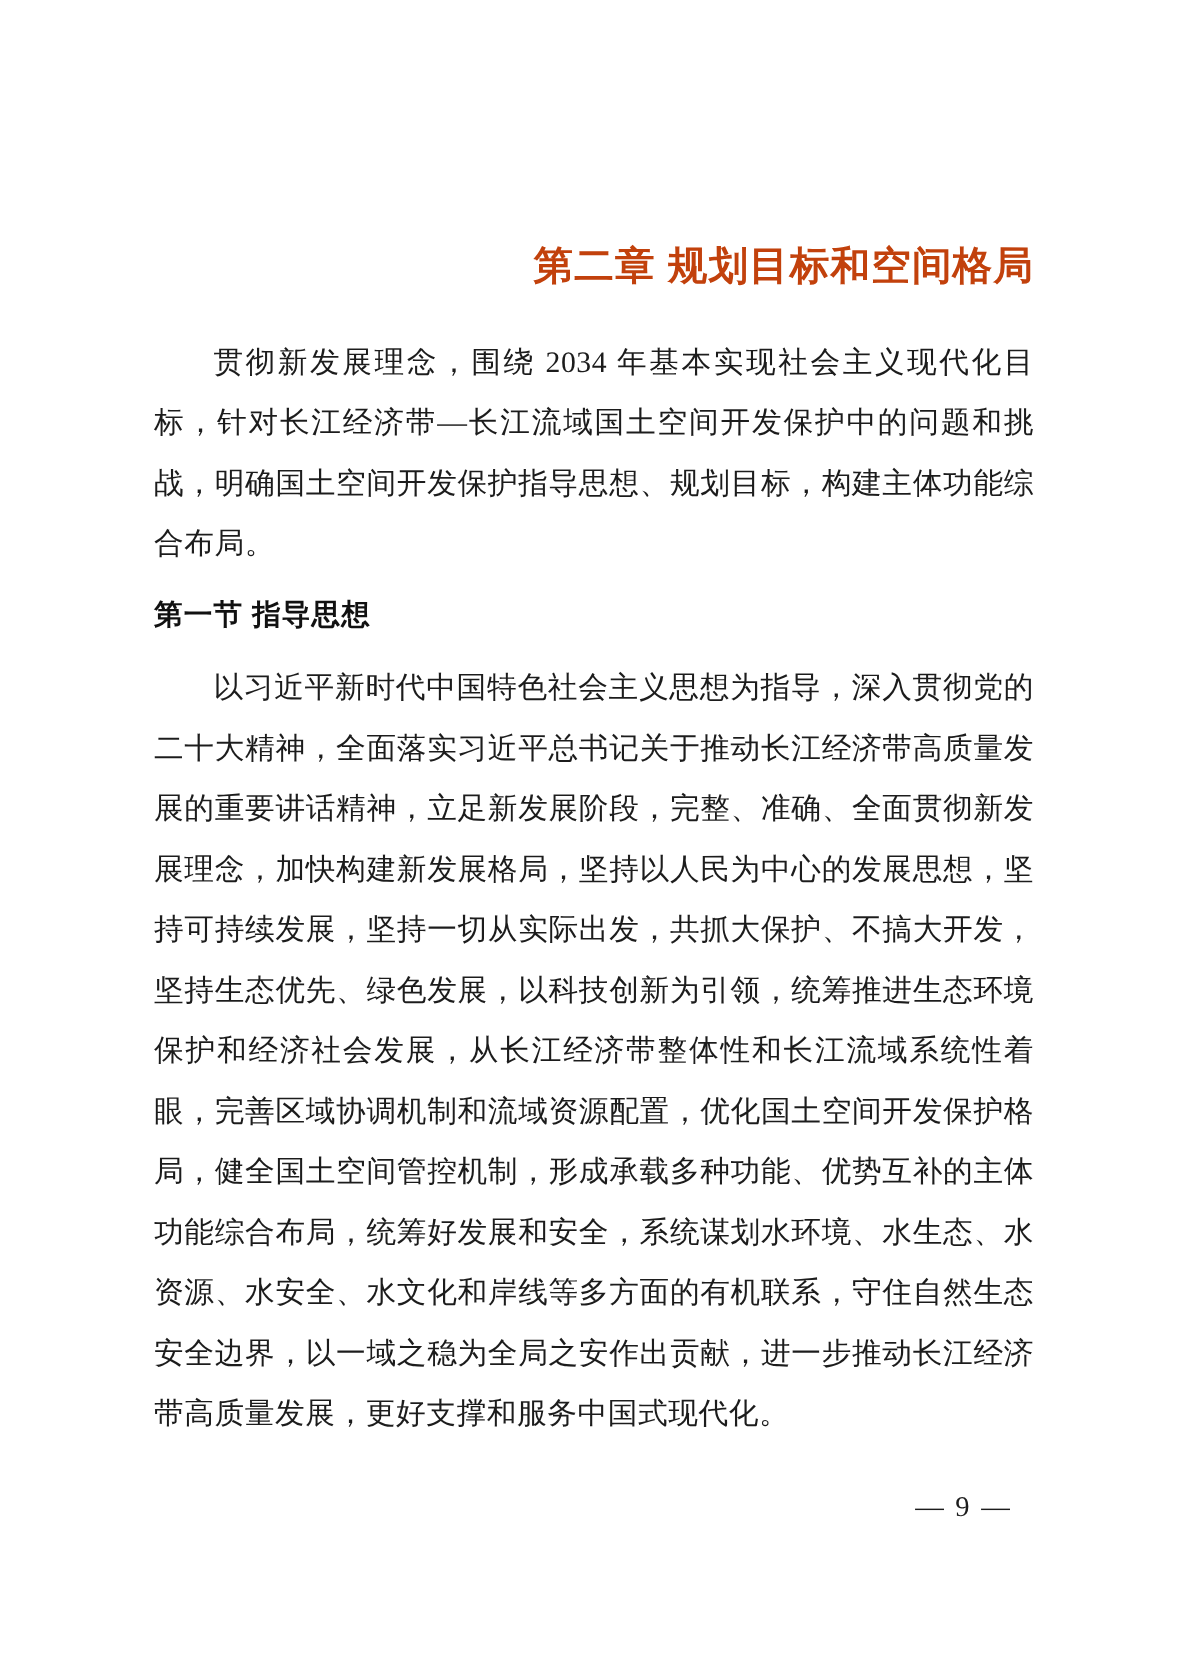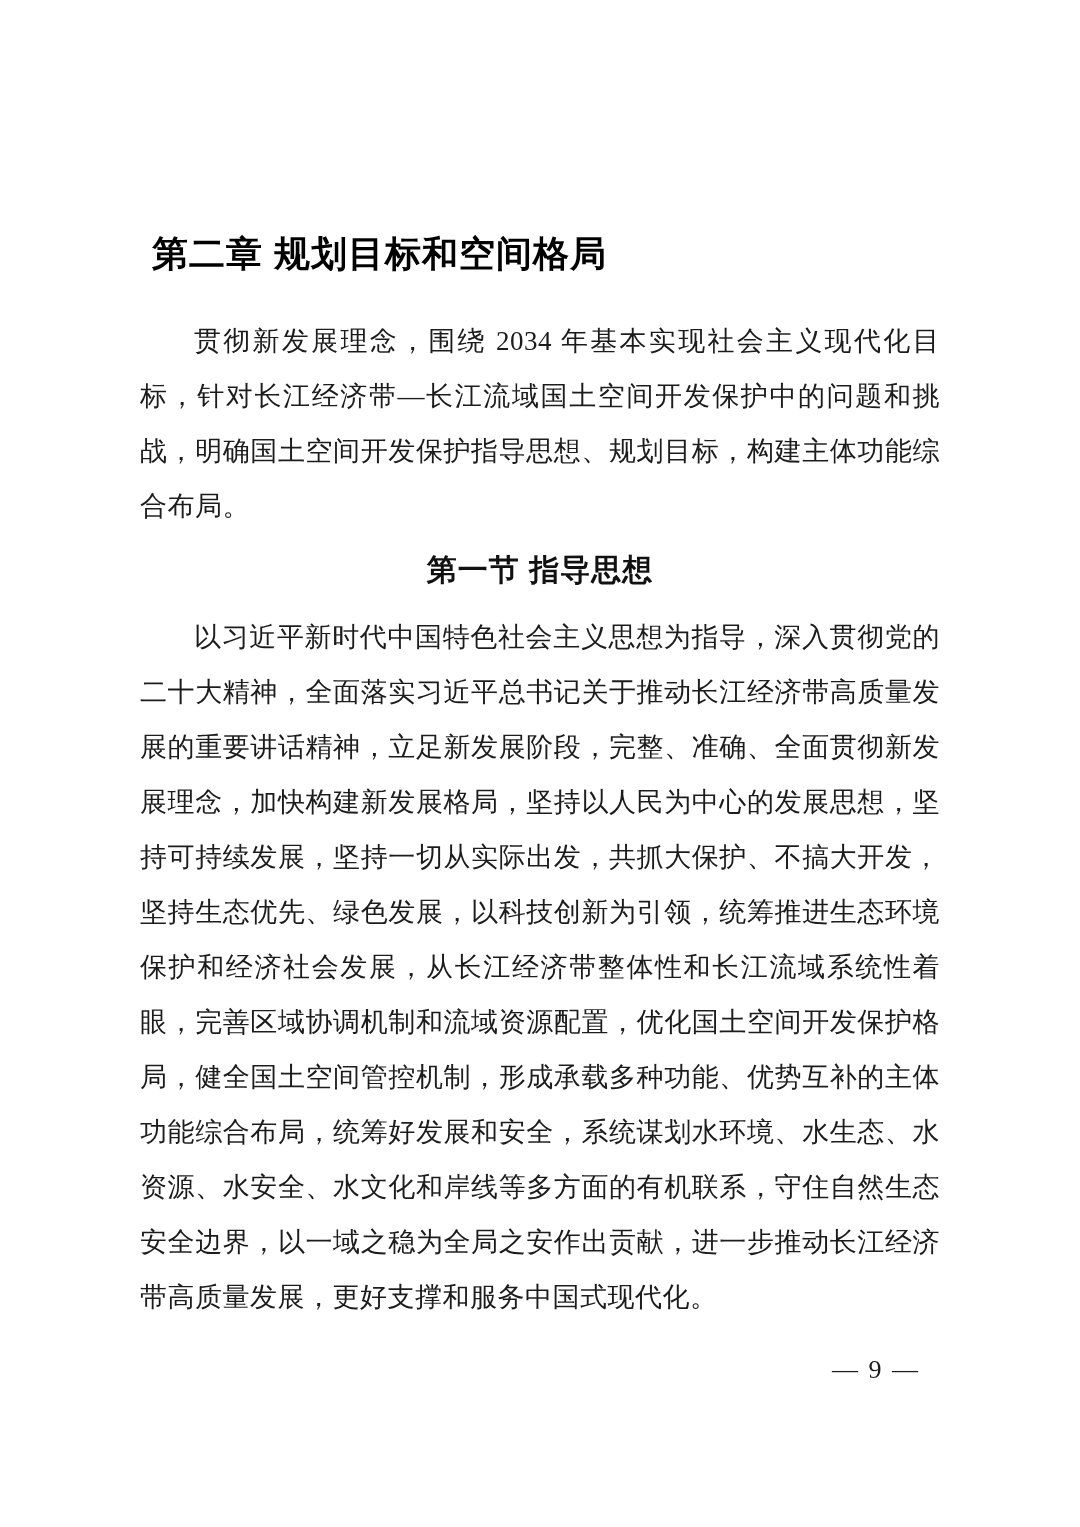--- a/index.html
+++ b/index.html
@@ -17,47 +17,47 @@
     position: relative;
     width: 1080px;
     height: 1527px;
     background: #ffffff;
     overflow: hidden;
   }
   .content {
     padding: 220px 140px 0 140px;
   }
   .chapter-title {
-    margin: 12px;
-    text-align: left;
+    margin: 0;
+    text-align: right;
     font-family: "Liberation Sans", sans-serif;
     font-weight: 700;
     font-size: 36px;
     line-height: 44px;
-    color: #000000;
+    color: #c2410c;
     letter-spacing: 1px;
   }
   .para {
     margin: 0;
     font-size: 27px;
     line-height: 55px;
     text-align: justify;
     text-indent: 2em;
     letter-spacing: 0.5px;
     color: #1c1c1c;
   }
   .para-1 {
     margin-top: 38px;
   }
   .section-title {
     margin: 16px 0 0 0;
-    text-align: center;
+    text-align: left;
     font-family: "Liberation Sans", sans-serif;
     font-weight: 700;
-    font-size: 30px;
+    font-size: 26px;
     line-height: 40px;
     color: #111111;
     letter-spacing: 1px;
   }
   .para-2 {
     margin-top: 20px;
   }
   .page-number {
     position: absolute;
     top: 1355px;

